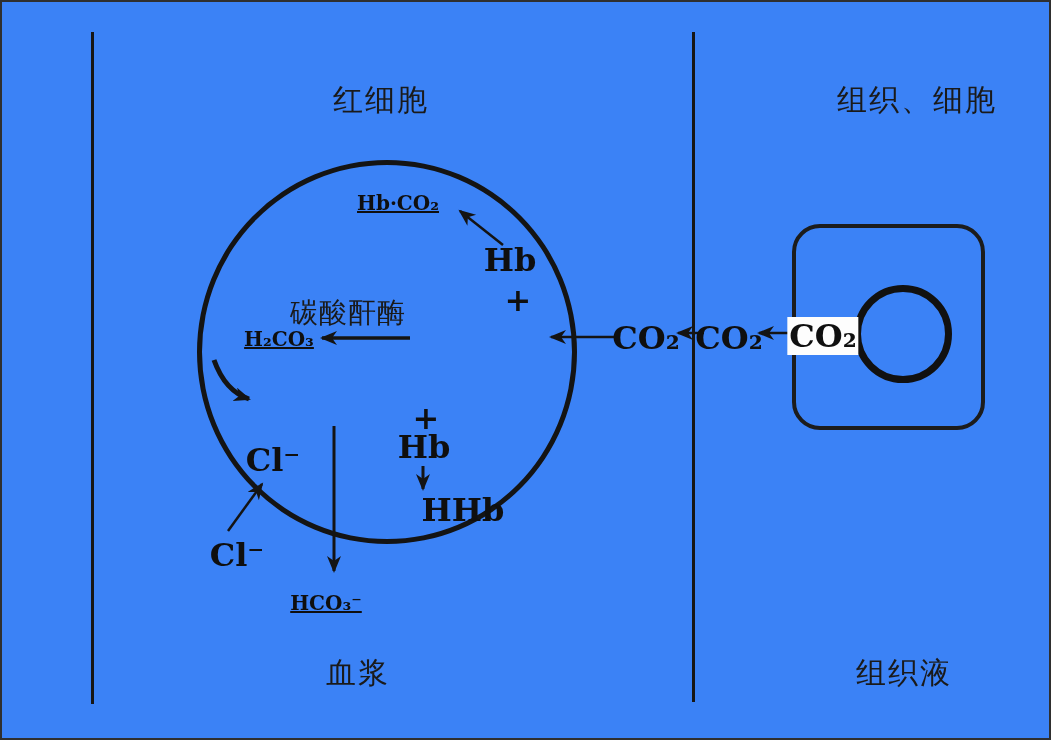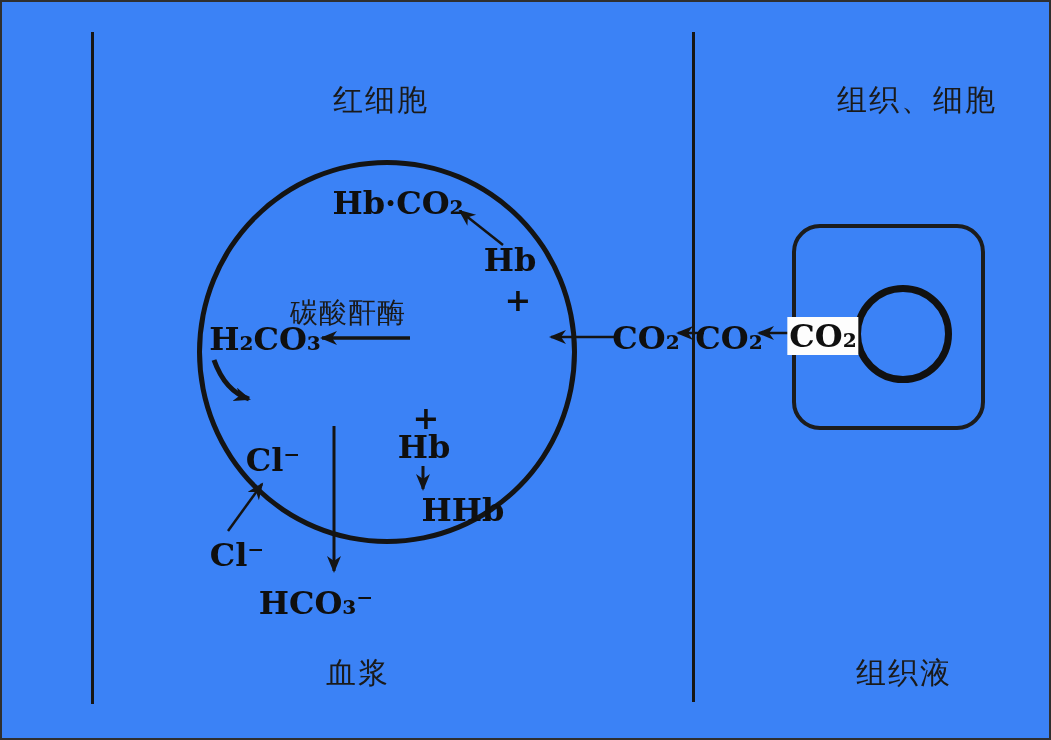--- a/index.html
+++ b/index.html
@@ -51,21 +51,21 @@
   .formula {
     position: absolute;
     transform: translate(-50%, -50%);
     font-family: "DejaVu Serif", "Liberation Serif", serif;
     font-weight: 700;
     font-size: 32px;
     color: #0f0f0f;
     white-space: nowrap;
     background: transparent;
   }
-  .formula.lg { font-size: 32px; }
+  .formula.lg { font-size: 20px; text-decoration: underline; }
   .formula.onpaper { background: #fdfdfd; padding: 0 2px; }
   .overlay {
     position: absolute;
     left: 0; top: 0; width: 1051px; height: 740px;
     pointer-events: none;
   }
 </style>
 </head>
 <body>
 
@@ -97,26 +97,26 @@
 
   <div class="cjk" style="left:379px; top:98px;">红细胞</div>
   <div class="cjk" style="left:888px; top:98px;margin-left:27px;">组织、细胞</div>
   <div class="cjk" style="left:356px; top:671px;">血浆</div>
   <div class="cjk small" style="left:346px; top:311px;">碳酸酐酶</div>
   <div class="cjk" style="left:902px; top:671px;">组织液</div>
 
   <div class="formula lg" style="left:396px; top:201px;">Hb·CO₂</div>
   <div class="formula" style="left:508px; top:258px;">Hb</div>
   <div class="formula" style="left:516px; top:298px;">+</div>
-  <div class="formula lg" style="left:263px; top:337px;">H₂CO₃</div>
+  <div class="formula lg" style="left:277px; top:337px;">H₂CO₃</div>
   <div class="formula" style="left:424px; top:416px;">+</div>
   <div class="formula" style="left:422px; top:445px;">Hb</div>
   <div class="formula" style="left:422px; top:508px;margin-left:39px;">HHb</div>
   <div class="formula" style="left:271px; top:458px;">Cl⁻</div>
 
   <div class="formula" style="left:235px; top:553px;">Cl⁻</div>
-  <div class="formula lg" style="left:314px; top:601px;">HCO₃⁻</div>
+  <div class="formula lg" style="left:324px; top:601px;">HCO₃⁻</div>
   <div class="formula" style="left:644px; top:336px;">CO₂</div>
 
   <div class="formula" style="left:727px; top:336px;">CO₂</div>
   <div class="formula onpaper" style="left:821px; top:334px;">CO₂</div>
 
 </div>
 
 </body></html>

